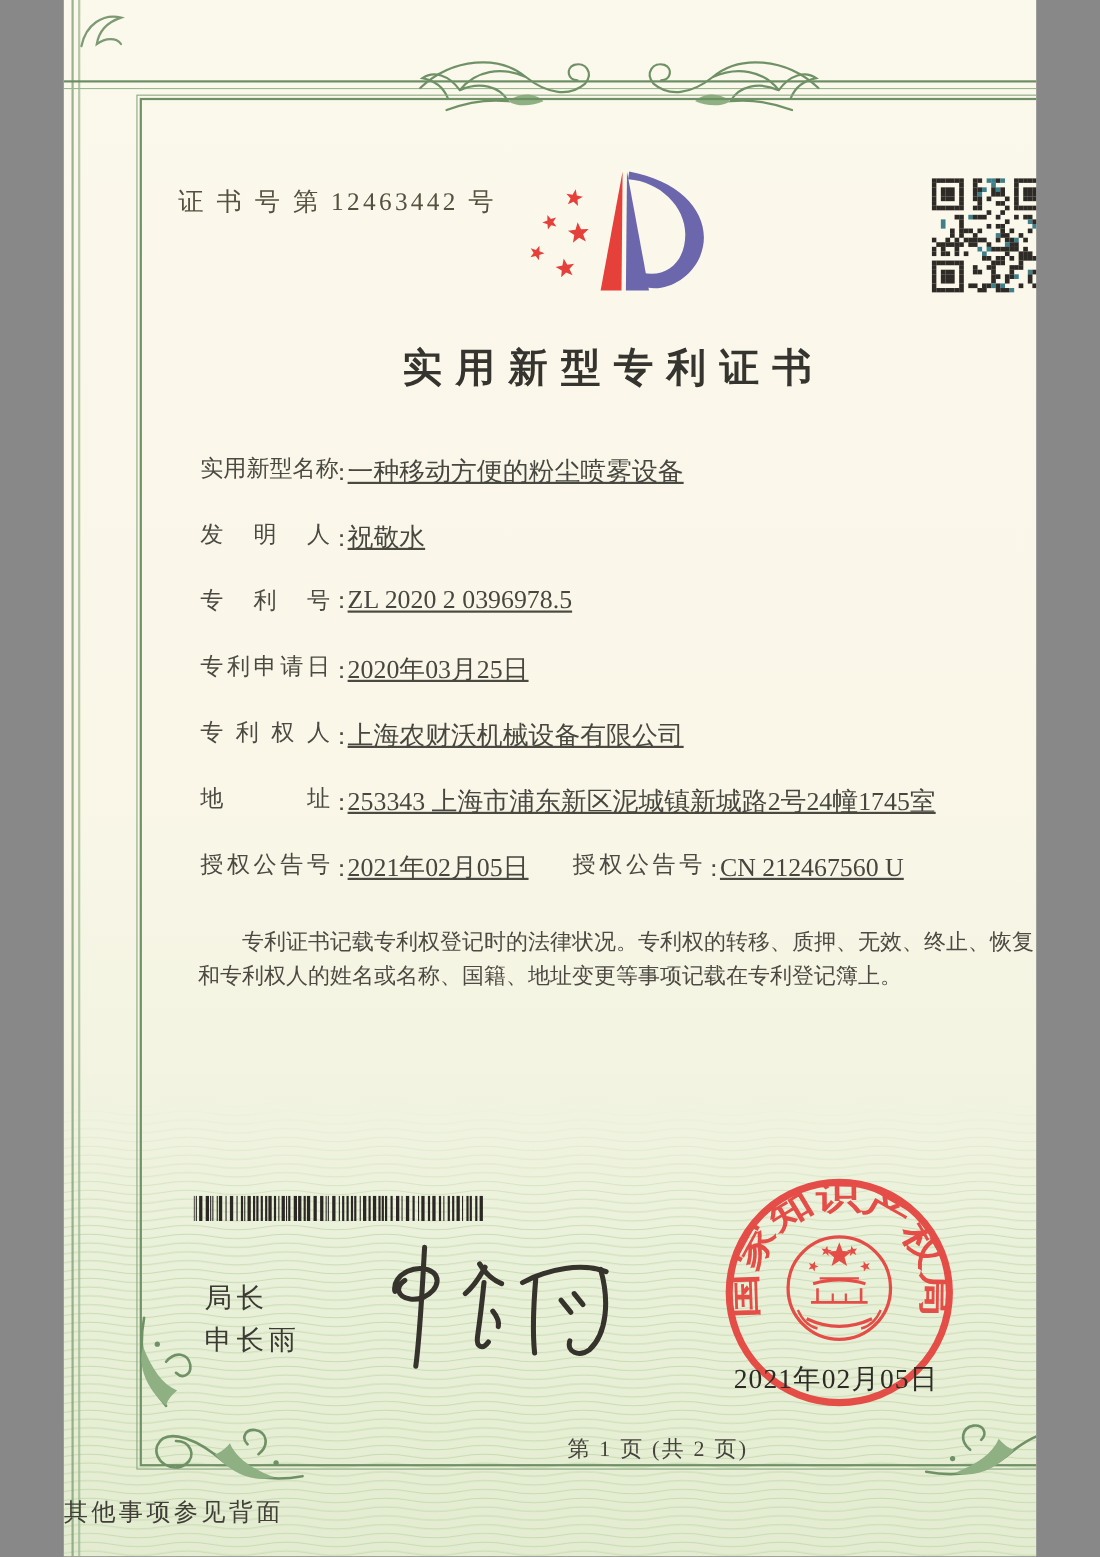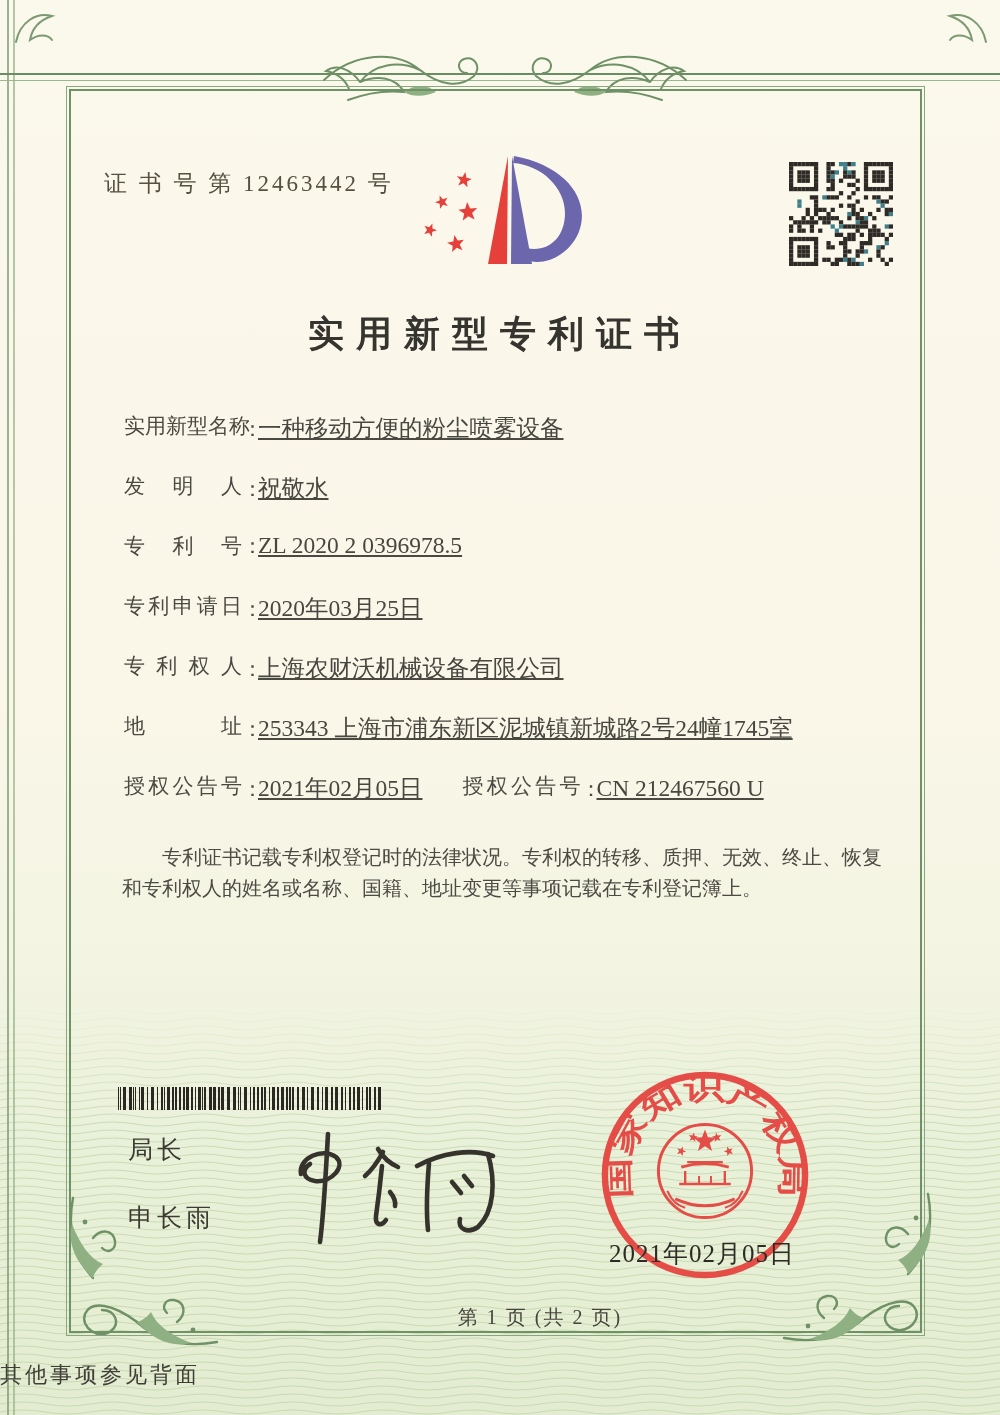--- a/index.html
+++ b/index.html
@@ -1,17 +1,17 @@
 <!DOCTYPE html>
 <html><head>
 <meta charset="utf-8">
 <style>
   html,body{margin:0;padding:0;background:#888;}
   .page{
-    position:relative;width:1000px;height:1415px;margin:0 auto;overflow:hidden;
+    position:relative;width:884px;height:1415px;margin:0 auto;overflow:hidden;
     background:linear-gradient(180deg,#fbf8ec 0%,#faf7e9 50%,#f3f4e2 68%,#eaf1da 80%,#e6eed4 92%,#e3ecd1 100%);
     font-family:"Liberation Serif","DejaVu Serif",serif;color:#4a4840;
   }
   .abs{position:absolute;}
   
   .waves{left:0;top:1000px;width:1000px;height:415px;opacity:.85;
     -webkit-mask-image:linear-gradient(to bottom,transparent,black 30%);
     mask-image:linear-gradient(to bottom,transparent,black 30%);}
   
   .edge-line{left:7px;top:0;width:4px;height:1415px;border-left:2px solid #7d9a73;border-right:2px solid #9cb78f;opacity:.75;}
@@ -24,21 +24,21 @@
   .title{left:0;top:310px;width:1000px;text-align:center;font-size:36px;font-weight:700;letter-spacing:12px;color:#36342e;}
   .fields{left:124px;top:412px;width:770px;font-size:22px;color:#4b4a42;text-decoration:underline;}
   .frow{height:60px;white-space:nowrap;}
   .flabel{display:inline-block;width:118px;text-align:justify;text-align-last:justify;vertical-align:top;font-size:21px;}
   .fcolon{display:inline-block;width:16px;font-size:21px;}
   .fvalue{font-size:23.5px;color:#474740;}
   .grant2{margin-left:40px;}
   .paras{left:122px;top:842px;width:760px;font-size:20px;line-height:31px;text-align:justify;color:#4c4a42;}
   .paras p{margin:0;text-indent:2em;}
   .barcode{left:118px;top:1087px;width:266px;height:23px;}
-  .signer-title{left:128px;top:1133px;font-size:25px;color:#3b3a33;font-family:"Liberation Sans","DejaVu Sans",sans-serif;letter-spacing:4px;}
+  .signer-title{left:128px;top:1163px;font-size:25px;color:#3b3a33;font-family:"Liberation Sans","DejaVu Sans",sans-serif;letter-spacing:4px;}
   .signer-name{left:128px;top:1201px;font-size:25px;color:#3b3a33;font-family:Liberation Serif, serif;letter-spacing:4px;}
   .signature{left:265px;top:1120px;}
   .seal{left:596px;top:1066px;z-index:5;}
   .seal-date{left:609px;top:1237px;font-size:25px;letter-spacing:1px;color:#2d2b25;z-index:6;}
   .page-num{left:0;top:1304px;width:1000px;text-align:center;font-size:20px;letter-spacing:2px;color:#45443c;padding-left:40px;}
   .back-note{left:0;top:1360px;width:1000px;text-align:left;font-size:22px;letter-spacing:3px;color:#403f37;}
   .qr{left:789px;top:162px;}
   .logo{left:408px;top:150px;}
   .flourish-bl{left:58px;top:1192px;transform:scaleX(-1);}
   .flourish-br{left:778px;top:1188px;}

